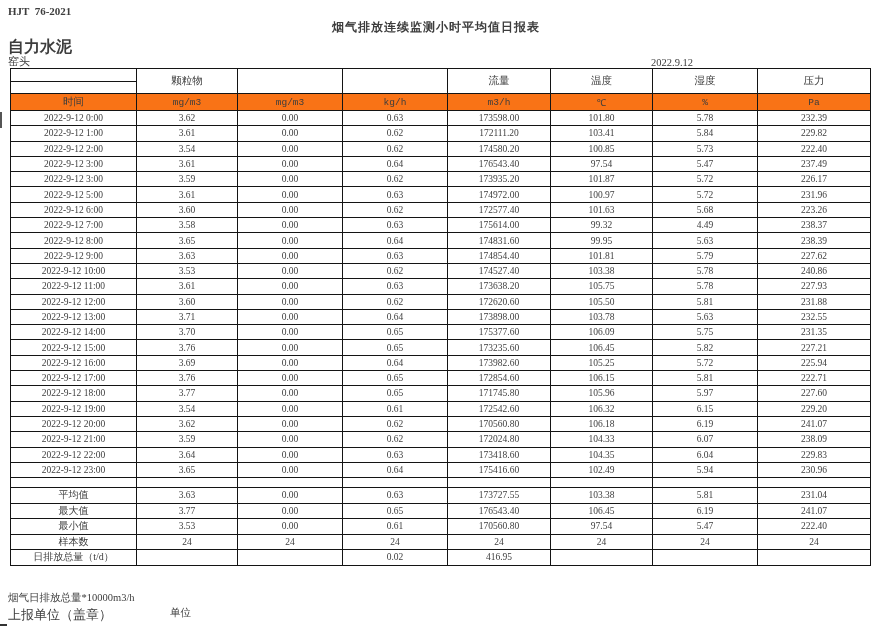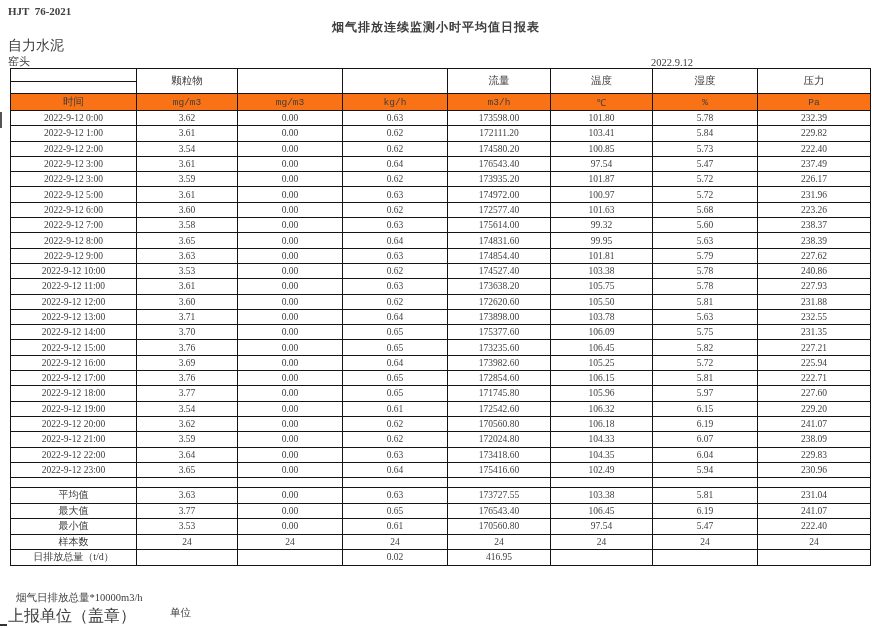--- a/index.html
+++ b/index.html
@@ -3,41 +3,41 @@
 <meta charset="utf-8">
 <style>
   html,body{margin:0;padding:0;}
   body{
     width:872px;height:628px;background:#ffffff;position:relative;overflow:hidden;
     font-family:"Liberation Serif","DejaVu Serif",serif;color:#3d3d3d;
   }
   .abs{position:absolute;}
   .std{left:8px;top:5px;font-weight:bold;font-size:11px;white-space:pre;}
   .title{left:0;top:19px;width:100%;text-align:center;font-weight:bold;font-size:12px;letter-spacing:1px;}
-  .company{left:8px;top:37px;font-weight:normal;font-size:14px;}
+  .company{left:8px;top:37px;font-weight:bold;font-size:16px;}
   .station{left:8px;top:54px;font-weight:normal;font-size:11px;text-align:right;}
   .date{left:651px;top:57px;font-size:10.5px;}
   table.report{
     position:absolute;left:10px;top:68px;width:860px;
     border-collapse:collapse;table-layout:fixed;font-size:9.5px;color:#3d3d3d;
   }
   table.report td{
     border:1px solid #141414;text-align:center;vertical-align:middle;
     padding:0;overflow:hidden;white-space:nowrap;
   }
   tr.h1 td{height:12px;font-size:10.5px;}
   tr.h2 td{height:11px;}
   tr.units td{height:16px;background:#f97316;font-size:9.5px;font-family:Liberation Mono, monospace;}
   tr.units td:first-child{font-size:10.5px;}
   tr.data td{height:14.3px;}
   tr.sep td{height:9px;}
   tr.sum td{height:14.5px;margin-left:36px;}
   tr.sum td:first-child{font-size:10px;}
-  .f1{left:8px;top:591px;font-size:10.5px;margin-left:8px;}
-  .f2{left:8px;top:606px;font-size:16px;}
+  .f1{left:8px;top:591px;font-size:10.5px;}
+  .f2{left:8px;top:606px;font-size:13px;}
   .f3{left:170px;top:606px;font-size:10.5px;}
   .tick-left{left:0;top:112px;width:2px;height:16px;background:#555;}
   .stub-bottom{left:0;top:624px;width:7px;height:2px;background:#333;}
 </style>
 </head>
 <body>
 
 <div class="abs std">HJT  76-2021</div>
 <div class="abs title">烟气排放连续监测小时平均值日报表</div>
 <div class="abs company">自力水泥</div>
@@ -151,21 +151,21 @@
         <td>5.68</td>
         <td>223.26</td>
       </tr>
       <tr class="data">
         <td>2022-9-12 7:00</td>
         <td>3.58</td>
         <td>0.00</td>
         <td>0.63</td>
         <td>175614.00</td>
         <td>99.32</td>
-        <td>5.60</td>
+        <td>4.49</td>
         <td>238.37</td>
       </tr>
       <tr class="data">
         <td>2022-9-12 8:00</td>
         <td>3.65</td>
         <td>0.00</td>
         <td>0.64</td>
         <td>174831.60</td>
         <td>99.95</td>
         <td>5.63</td>

